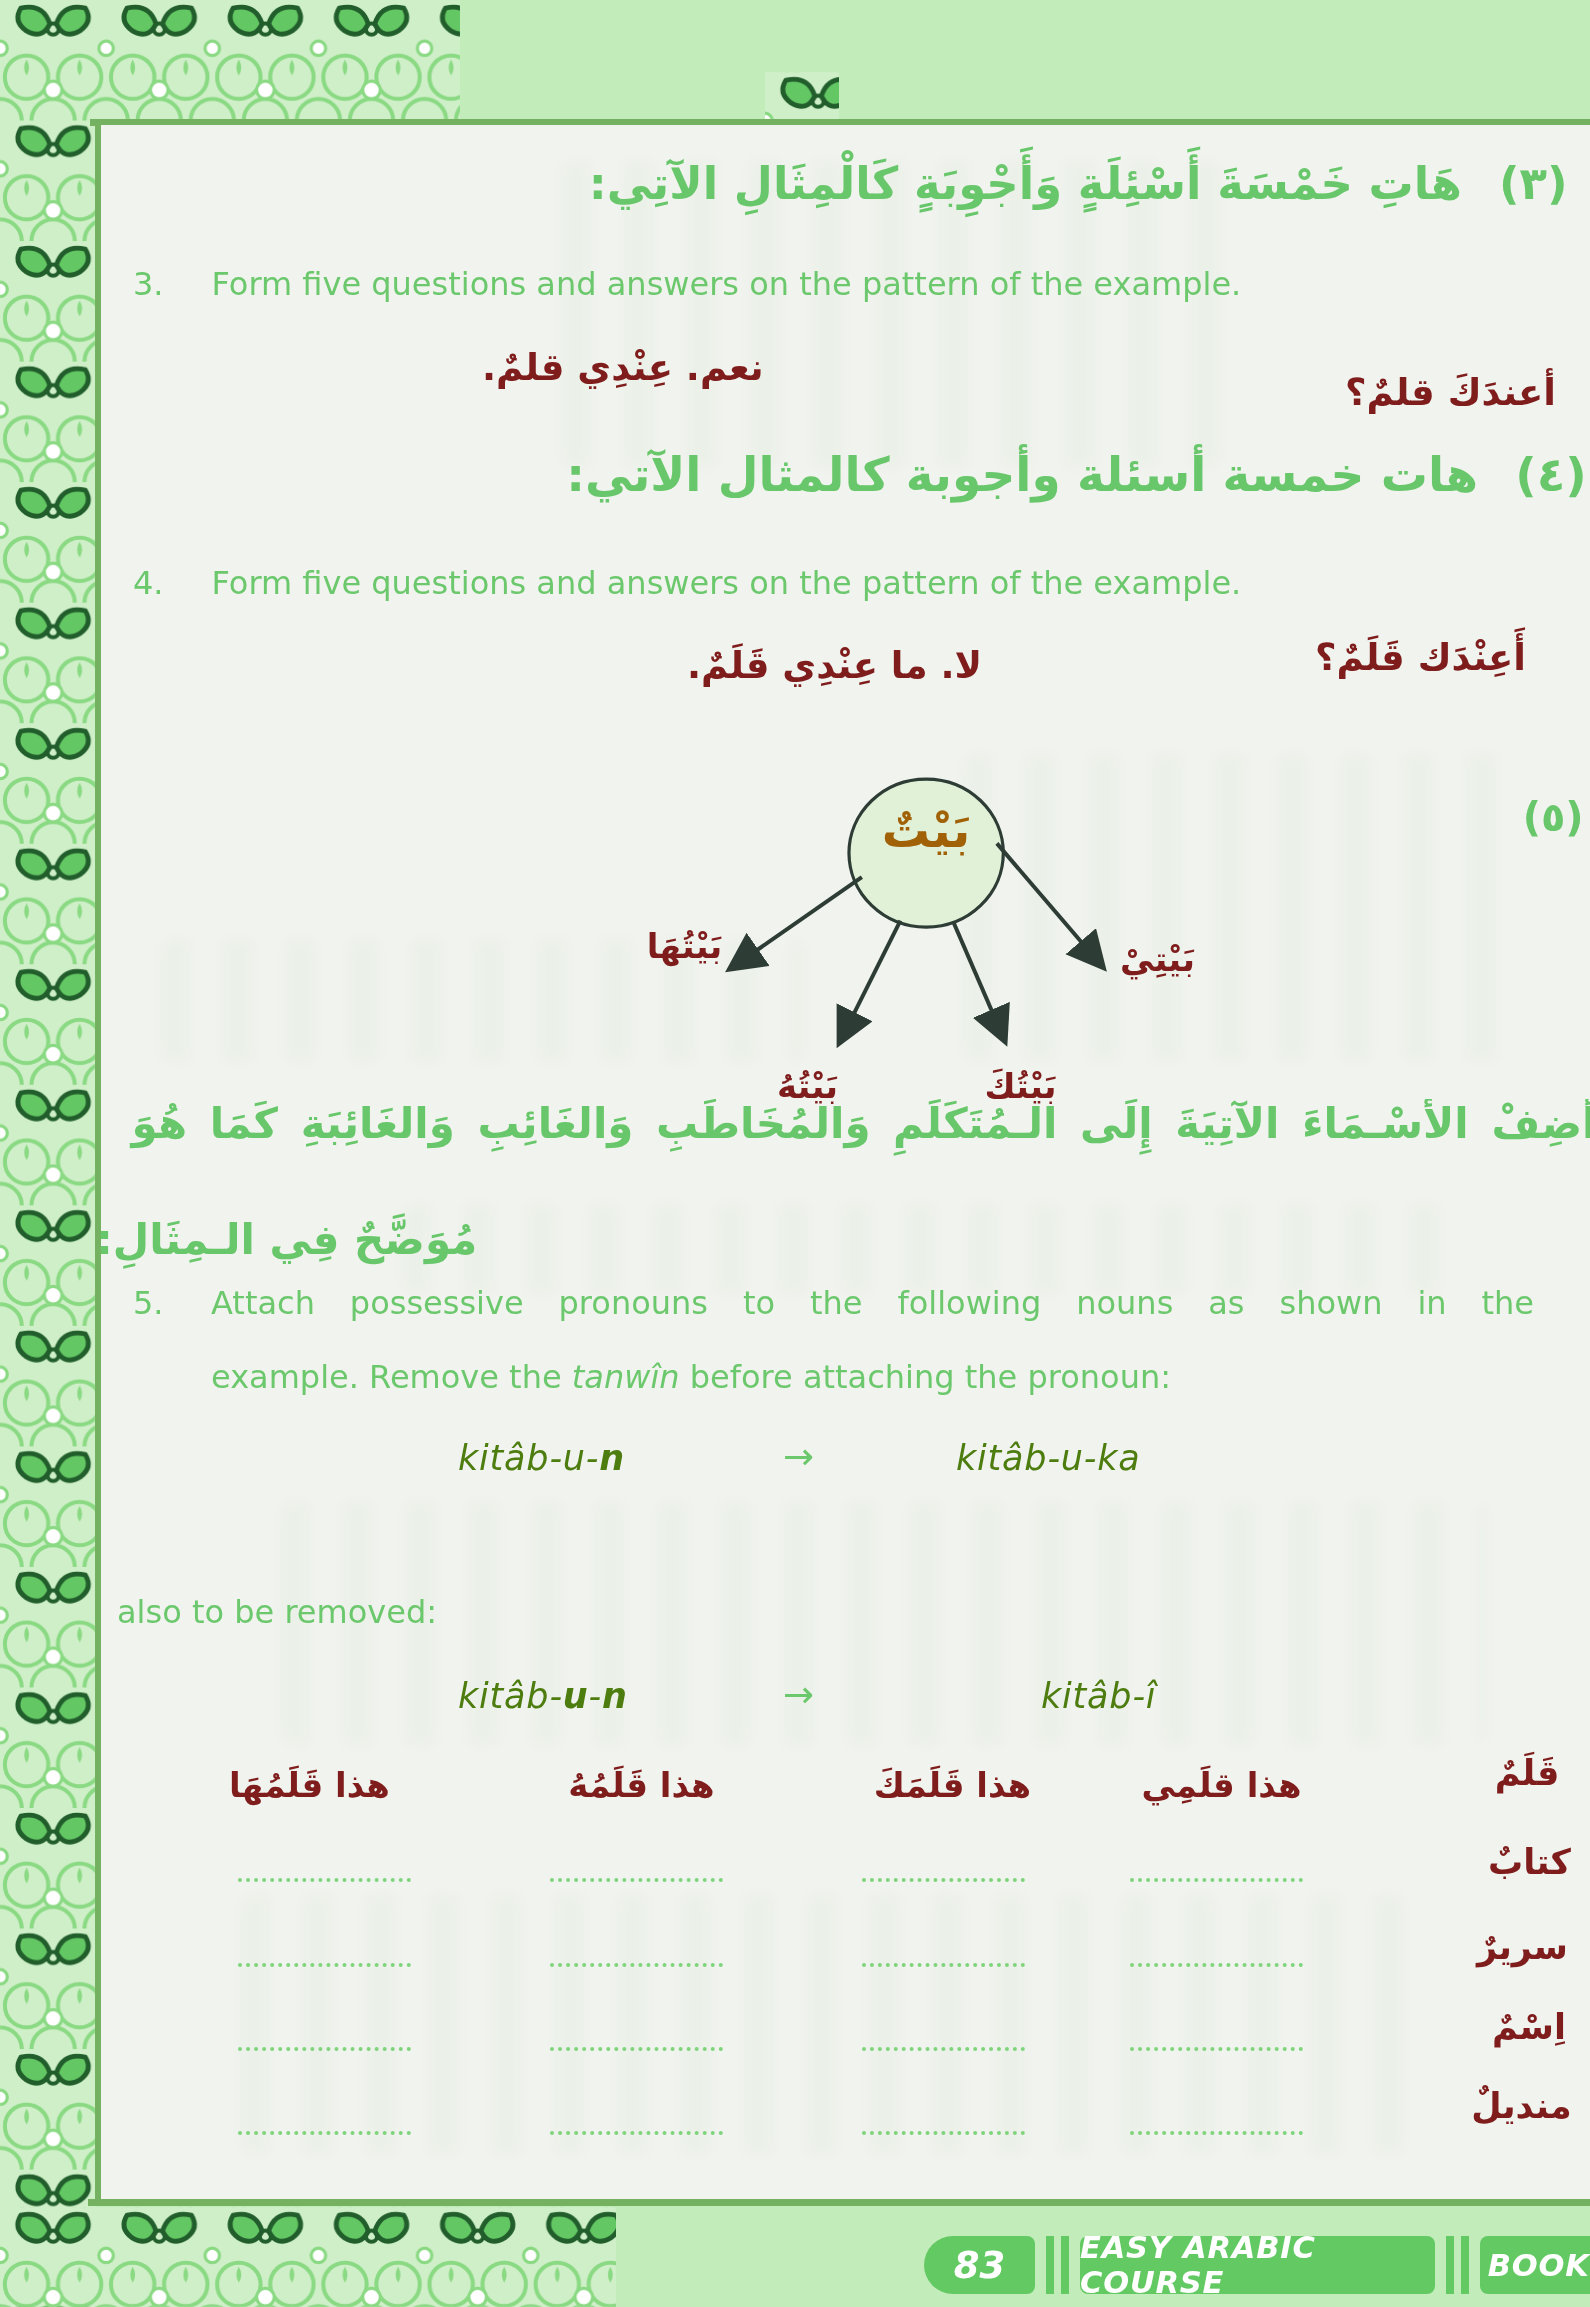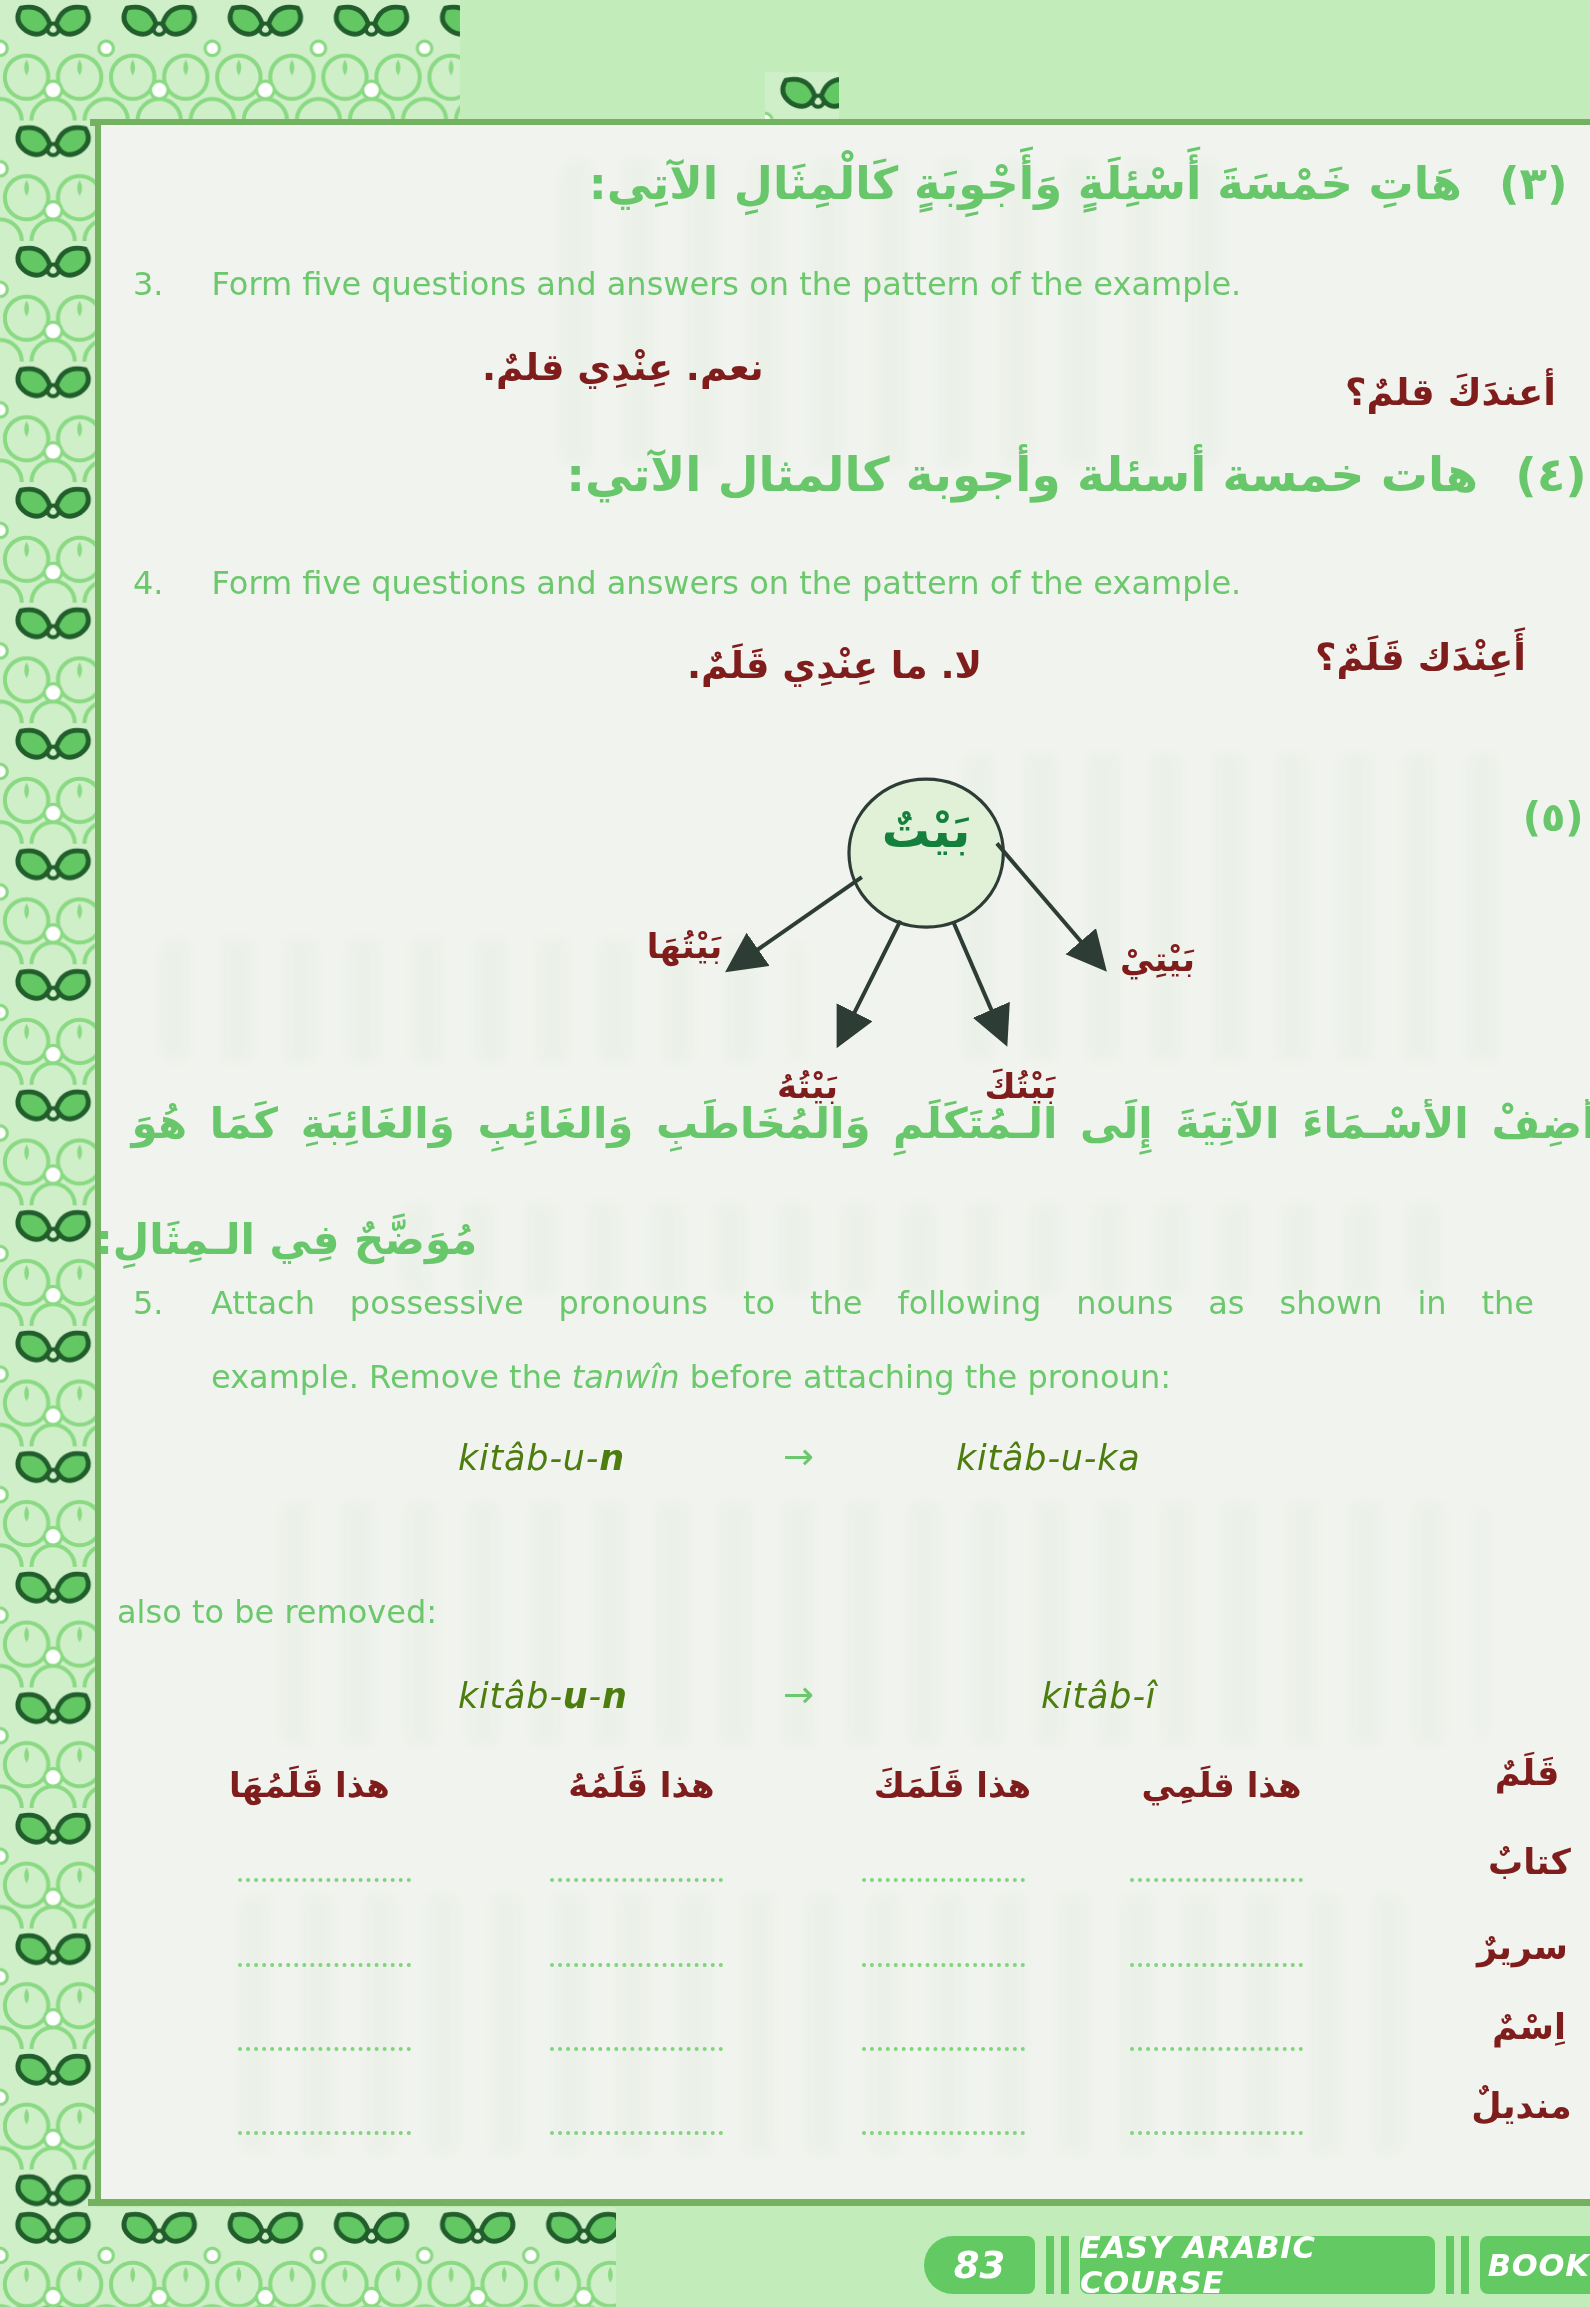--- a/index.html
+++ b/index.html
@@ -134,21 +134,21 @@
       <marker id="ah" markerWidth="12" markerHeight="12" refX="8.5" refY="5" orient="auto">
         <path d="M0 0 L10 5 L0 10 Z" fill="#2d3c35"></path>
       </marker>
     </defs>
     <ellipse cx="1152" cy="1062" rx="96" ry="92" fill="#e0f1d8" stroke="#2d3c35" stroke-width="4"></ellipse>
     <line x1="1072" y1="1092" x2="908" y2="1206" stroke="#2d3c35" stroke-width="5" marker-end="url(#ah)"></line>
     <line x1="1120" y1="1146" x2="1044" y2="1298" stroke="#2d3c35" stroke-width="5" marker-end="url(#ah)"></line>
     <line x1="1186" y1="1148" x2="1250" y2="1296" stroke="#2d3c35" stroke-width="5" marker-end="url(#ah)"></line>
     <line x1="1240" y1="1050" x2="1372" y2="1204" stroke="#2d3c35" stroke-width="5" marker-end="url(#ah)"></line>
   </svg>
-  <div class="diagram-label ar dark-ar" style="left:849px;top:802px;width:154px;font-size:48px;color:#15803d;">بَيْتٌ</div>
+  <div class="diagram-label ar dark-ar" style="left:849px;top:802px;width:154px;font-size:48px;color:#a16207;">بَيْتٌ</div>
   <div class="diagram-label ar dark-ar" style="left:620px;top:926px;width:129px;">بَيْتُهَا</div>
   <div class="diagram-label ar dark-ar" style="left:747px;top:1066px;width:121px;">بَيْتُهُ</div>
   <div class="diagram-label ar dark-ar" style="left:960px;top:1066px;width:121px;">بَيْتُكَ</div>
   <div class="diagram-label ar dark-ar" style="left:1097px;top:939px;width:121px;">بَيْتِيْ</div>
 
   <div class="pos" style="left:96px;top:1099px;right:-6.4px;height:121px;overflow:hidden;direction:rtl;">
     <span class="ar green-ar nowrap" style="font-size:42px;word-spacing:8px;">أَضِفْ الأَسْـمَاءَ الآتِيَةَ إِلَى الـمُتَكَلِّمِ وَالمُخَاطَبِ وَالغَائِبِ وَالغَائِبَةِ كَمَا هُوَ</span>
   </div>
   <div class="pos ar green-ar nowrap" dir="rtl" style="left:96px;top:1215px;font-size:42px;">مُوَضَّحٌ فِي الـمِثَالِ:</div>
 

